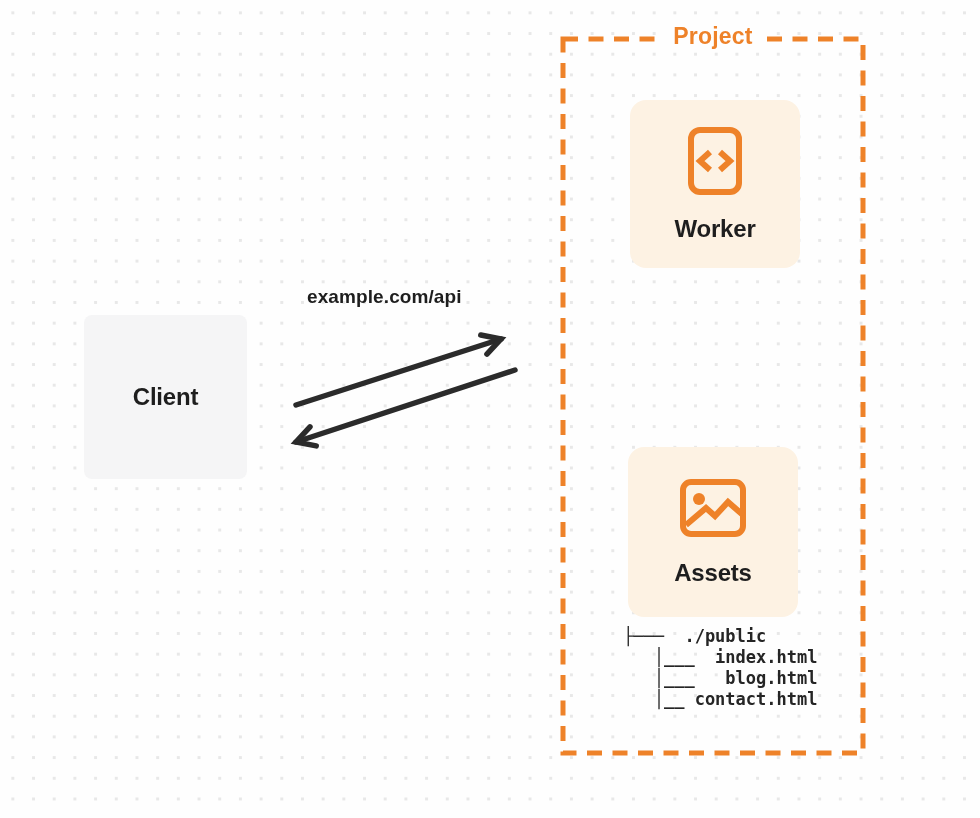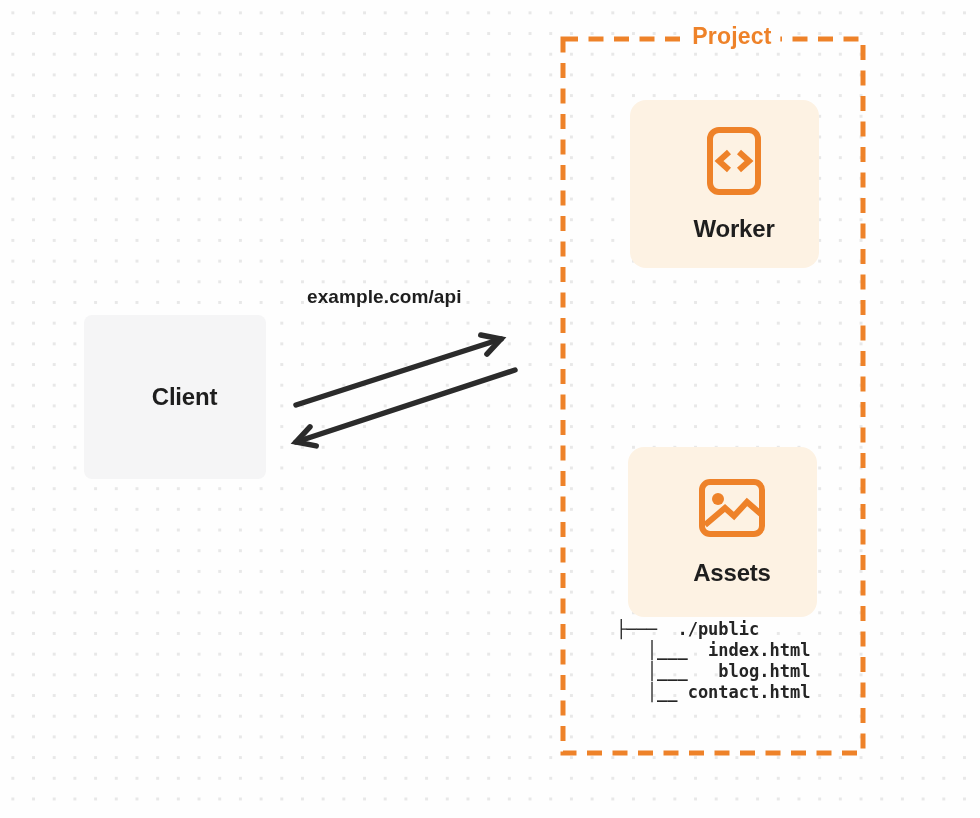--- a/index.html
+++ b/index.html
@@ -33,39 +33,38 @@
   .arrow-head {
     fill: none;
     stroke: var(--arrow-ink, #2B2B2B);
     stroke-width: 5.5;
     stroke-linecap: round;
     stroke-linejoin: miter;
   }
 
   .project-label {
     position: absolute;
-    left: 732px;
+    left: 713px;
     top: 20px;
     transform: translateX(-50%);
     font-size: 23px;
     line-height: 32px;
     font-weight: 700;
     letter-spacing: 0.2px;
     color: var(--orange, #EE8229);
     background: var(--page-bg, #FEFEFE);
     padding: 0 9px;
   }
 
   .card {
     position: absolute;
     display: flex;
     flex-direction: column;
     align-items: center;
     justify-content: center;
-    padding-left: 19px;
   }
   .worker  { left: 630px; top: 100px; width: 170px; height: 168px; background: var(--cream, #FDF2E3); border-radius: 16px; gap: 19px; }
   .assets  { left: 628px; top: 447px; width: 170px; height: 170px; background: var(--cream, #FDF2E3); border-radius: 16px; gap: 21px; text-align: right; }
   .client  { left: 84px;  top: 315px; width: 163px; height: 164px; background: var(--client-bg, #F5F5F6); border-radius: 8px; }
 
   .card-label {
     font-size: 24px;
     font-weight: 700;
     color: var(--ink, #1E1E1E);
     letter-spacing: -0.2px;
@@ -74,21 +73,21 @@
   .icon-stroke { fill: none; stroke: var(--orange, #EE8229); stroke-width: 6; }
   .icon-fill   { fill: var(--orange, #EE8229); }
 
   .worker .icon { width: 56px; height: 70px; }
   .assets .icon { width: 68px; height: 60px; }
 
   .tree {
     position: absolute;
     left: 608px;
     top: 611px;
-    margin: 8px;
+    margin: 15px;
     font-family: "DejaVu Sans Mono", "Liberation Mono", monospace;
     font-size: 17px;
     line-height: 21px;
     font-weight: 700;
     color: var(--tree-ink, #252525);
     white-space: pre;
   }
 
   .url-label {
     position: absolute;

